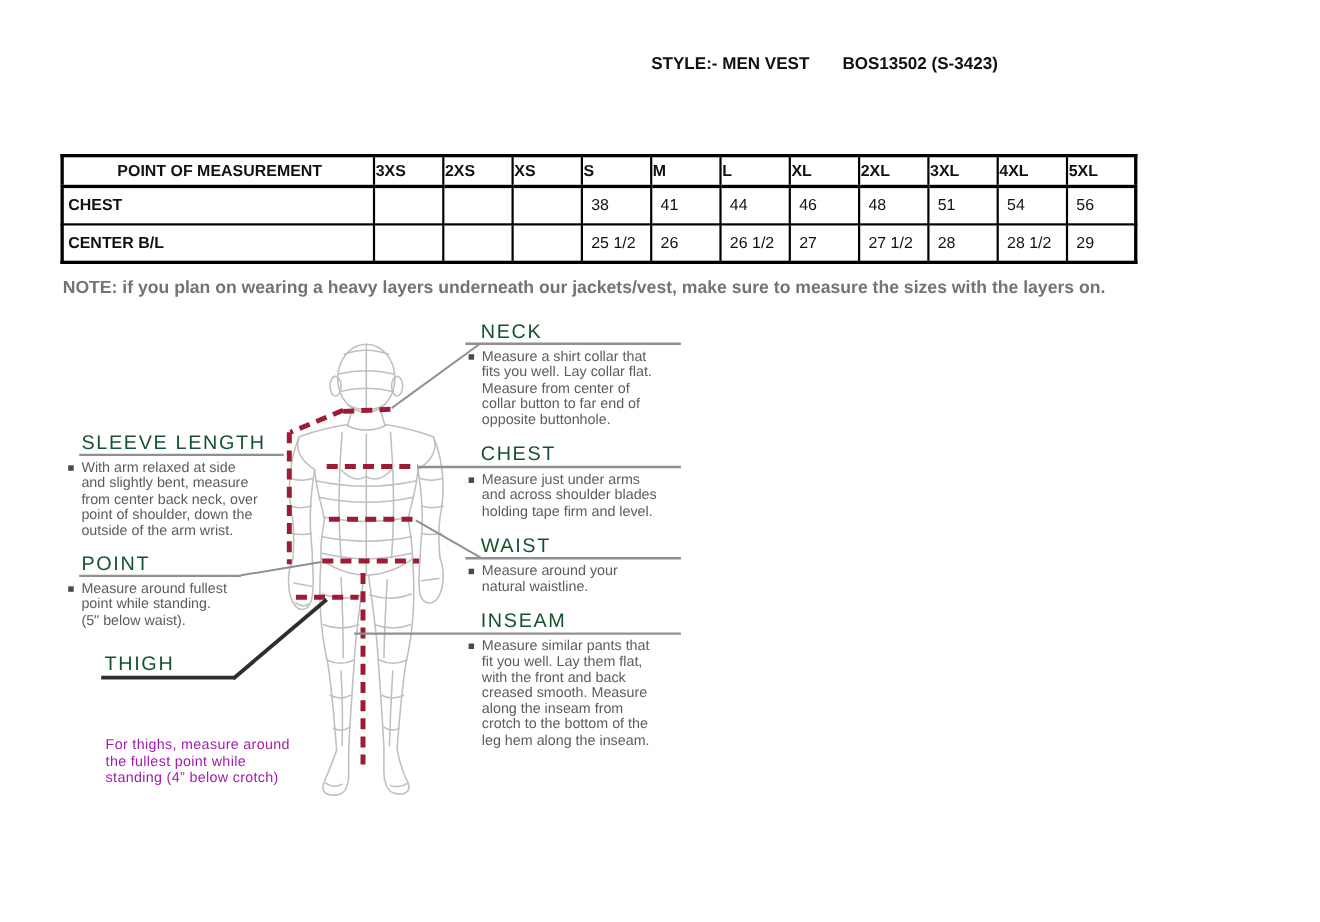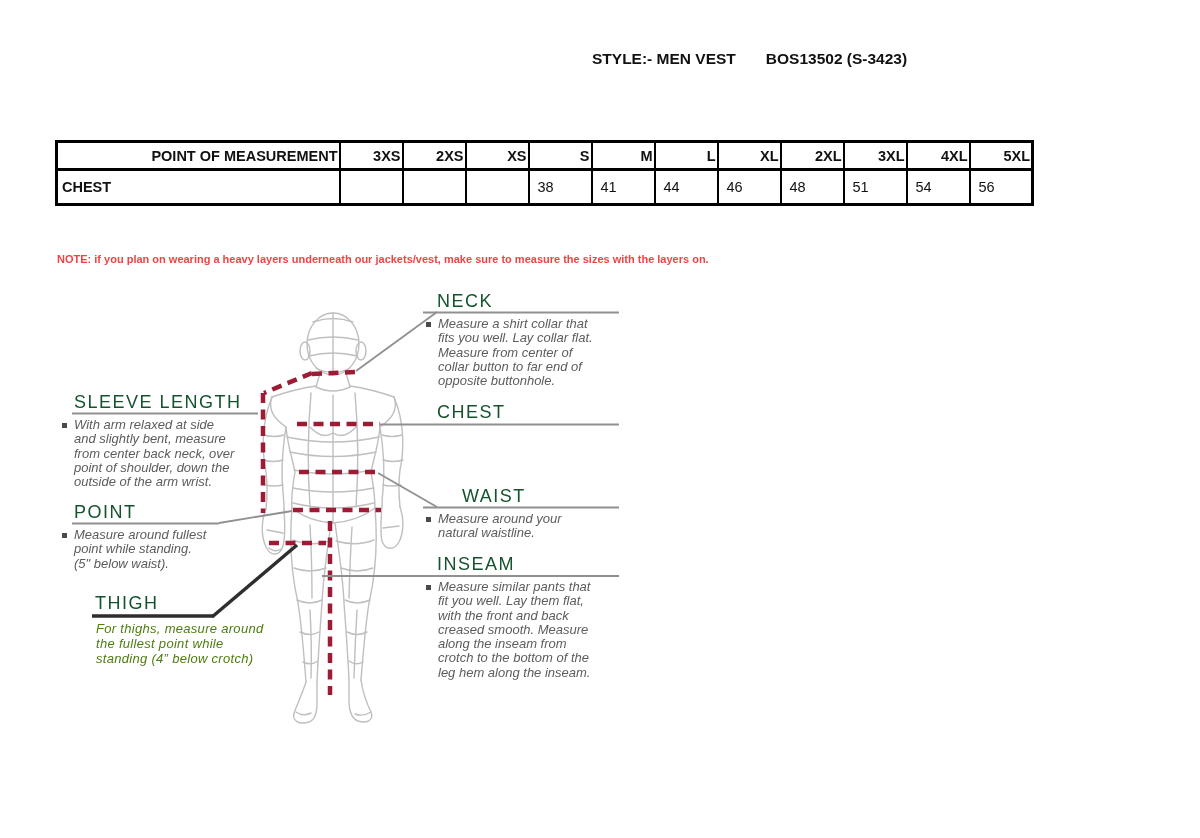--- a/index.html
+++ b/index.html
@@ -7,38 +7,38 @@
 
   
   .doc-title{position:absolute;left:592px;top:50px;display:flex;gap:30px;
              font-size:15.5px;font-weight:bold;color:#111;align-items:flex-end;}
 
   
   .size-table{position:absolute;left:55px;top:140px;width:977px;
               border-collapse:collapse;table-layout:fixed;border:3px solid #000;}
   .size-table th,.size-table td{border:2px solid #000;font-size:14.5px;color:#111;
               overflow:hidden;white-space:nowrap;vertical-align:middle;}
-  .size-table thead th{height:23px;font-weight:bold;text-align:right;border-bottom:3px solid #000;}
-  .size-table thead th.pom{text-align:right;padding-left:4px;}
+  .size-table thead th{height:23px;font-weight:bold;text-align:left;border-bottom:3px solid #000;}
+  .size-table thead th.pom{text-align:center;padding-left:4px;}
   .size-table tbody td{height:30px;text-align:left;padding-left:8px;font-weight:normal;}
   .size-table tbody td.rowlabel{font-weight:bold;padding-left:4px;}
 
   
   .note{position:absolute;left:57px;top:253px;width:1100px;
-        font-size:11px;font-weight:bold;color:#ef4444;}
+        font-size:16px;font-weight:bold;color:#737373;}
 
   
   .diagram-svg{position:absolute;left:0;top:0;}
 
   .anno-title{position:absolute;font-size:18px;letter-spacing:1.5px;color:#14532d;
               white-space:nowrap;}
   .anno-desc{position:absolute;display:flex;gap:7px;}
   .anno-desc .bullet{width:5px;height:5px;background:#4a4a4a;margin-top:5px;flex:0 0 auto;}
-  .anno-desc .desc-text{font-size:13px;line-height:14.3px;color:#5c5c5c;white-space:pre-line;font-style:italic;}
-  .anno-desc.no-bullet .desc-text{color:#4d7c0f;line-height:15.2px;letter-spacing:0.3px;}
+  .anno-desc .desc-text{font-size:13px;line-height:14.3px;color:#5c5c5c;white-space:pre-line;}
+  .anno-desc.no-bullet .desc-text{color:#a21caf;line-height:15.2px;letter-spacing:0.3px;margin-top:48px;}
 </style>
 </head>
 <body>
 
 <div id="page">
 
   <div class="doc-title">
     <span>STYLE:- MEN VEST</span>
     <span>BOS13502 (S-3423)</span>
   </div>
@@ -82,20 +82,34 @@
         <td></td>
         <td>38</td>
         <td>41</td>
         <td>44</td>
         <td>46</td>
         <td>48</td>
         <td>51</td>
         <td>54</td>
         <td>56</td>
       </tr>
+      <tr>
+        <td class="rowlabel">CENTER B/L</td>
+        <td></td>
+        <td></td>
+        <td></td>
+        <td>25 1/2</td>
+        <td>26</td>
+        <td>26 1/2</td>
+        <td>27</td>
+        <td>27 1/2</td>
+        <td>28</td>
+        <td>28 1/2</td>
+        <td>29</td>
+      </tr>
     </tbody>
   </table>
 
   <div class="note">NOTE: if you plan on wearing a heavy layers underneath our jackets/vest, make sure to measure the sizes with the layers on.</div>
 
   <svg class="diagram-svg" width="1200" height="838" viewBox="0 0 1200 838">
 
     <g stroke="#bfbfbf" fill="none" stroke-width="1.4" stroke-linecap="round">
 
       <ellipse cx="333" cy="344" rx="26" ry="31"></ellipse>
@@ -206,22 +220,28 @@
   <div class="anno-desc" style="left:426px;top:317px;width:210px;">
     <span class="bullet"></span>
     <div class="desc-text">Measure a shirt collar that
 fits you well. Lay collar flat.
 Measure from center of
 collar button to far end of
 opposite buttonhole.</div>
   </div>
 
   <div class="anno-title" style="left:437px;top:402px;">CHEST</div>
-
-  <div class="anno-title" style="left:462px;top:486px;">WAIST</div>
+  <div class="anno-desc" style="left:426px;top:429px;width:210px;">
+    <span class="bullet"></span>
+    <div class="desc-text">Measure just under arms
+and across shoulder blades
+holding tape firm and level.</div>
+  </div>
+
+  <div class="anno-title" style="left:437px;top:486px;">WAIST</div>
   <div class="anno-desc" style="left:426px;top:512px;width:210px;">
     <span class="bullet"></span>
     <div class="desc-text">Measure around your
 natural waistline.</div>
   </div>
 
   <div class="anno-title" style="left:437px;top:554px;">INSEAM</div>
   <div class="anno-desc" style="left:426px;top:580px;width:210px;">
     <span class="bullet"></span>
     <div class="desc-text">Measure similar pants that

